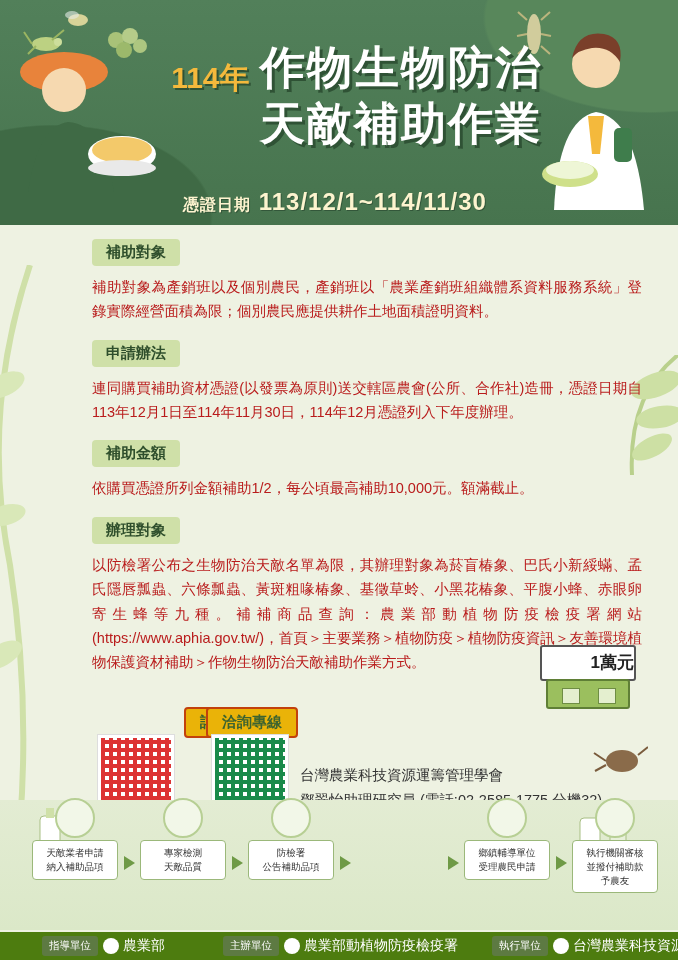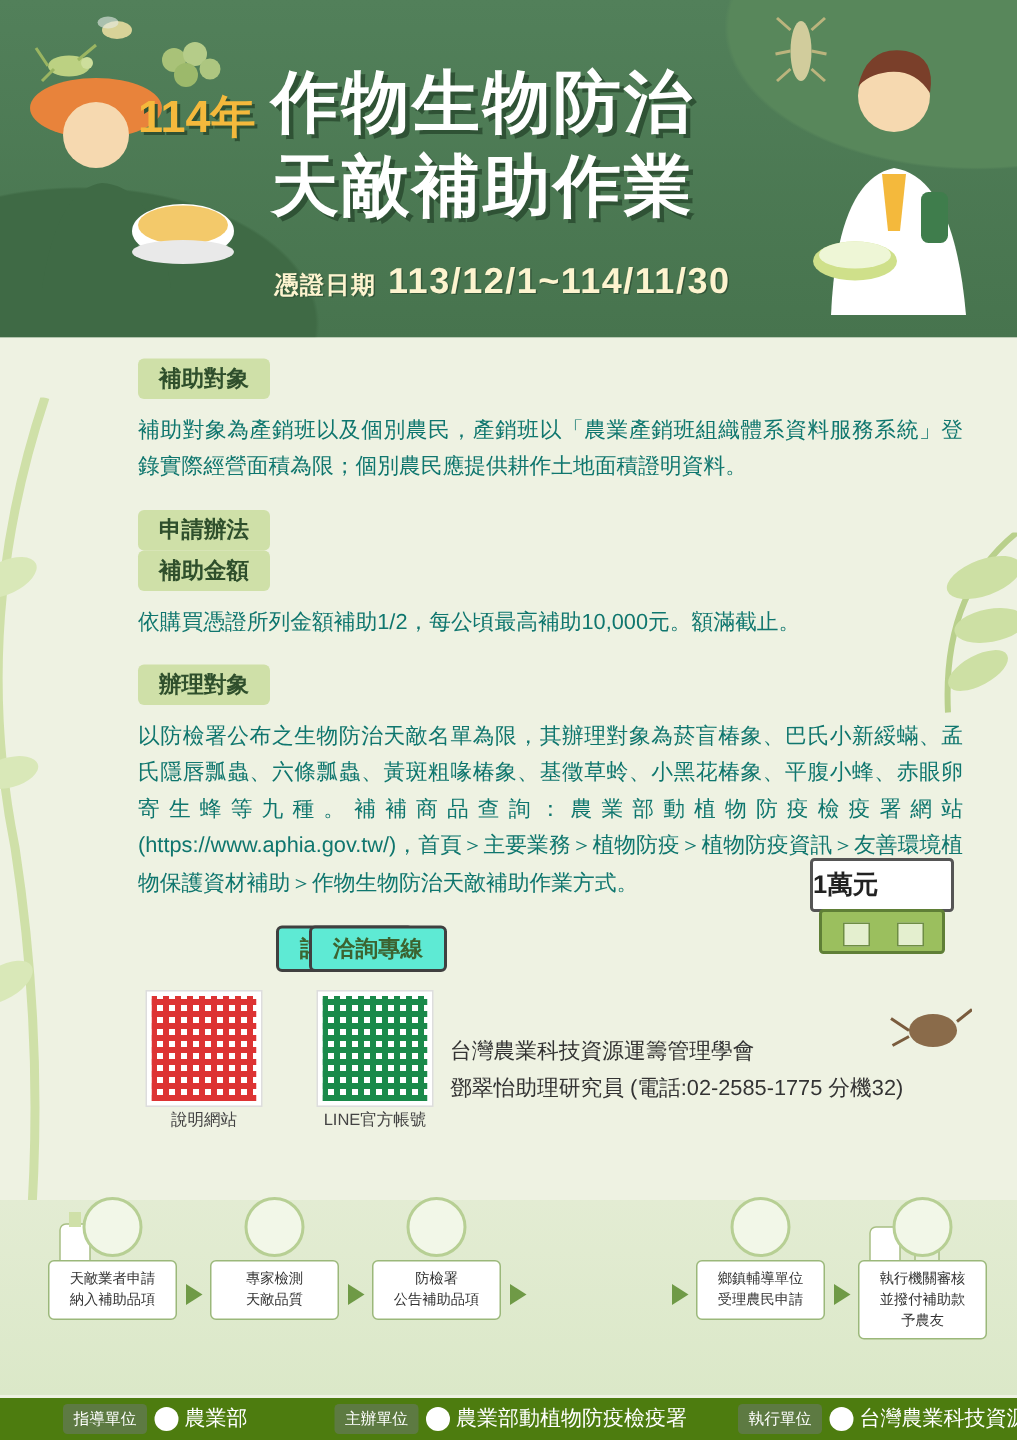--- a/index.html
+++ b/index.html
@@ -19,41 +19,41 @@
     overflow:hidden;
   }
   .header .leafband {
     position:absolute; left:0; top:0; width:678px; height:225px;
     background:
       radial-gradient(ellipse 260px 150px at 8% 96%, #3f6a45 0%, #3f6a45 60%, transparent 61%),
       radial-gradient(ellipse 300px 170px at 96% 8%, #58875b 0%, #58875b 55%, transparent 56%),
       linear-gradient(180deg,#52805a 0%,#47744e 100%);
   }
   .title-block {
-    position:absolute; left:92px; top:40px; width:470px; text-align:left;
+    position:absolute; left:72px; top:40px; width:470px; text-align:right;
   }
   .t-year {
     display:inline-block;
     color:#f4b93c;
     font-size:30px; font-weight:bold;
     vertical-align:top;
     margin-top:18px;
     text-shadow:2px 2px 0 #2f5235;
   }
   .t-main {
     display:inline-block;
     color:#fff;
     font-size:45px; font-weight:bold;
     letter-spacing:2px;
     line-height:1.25;
     text-shadow:3px 3px 0 #2f5235;
     margin-left:6px;
   }
   .t-date {
-    position:absolute; left:120px; top:174px; width:430px;
+    position:absolute; left:120px; top:188px; width:430px;
     text-align:center;
     color:#fdf4cf; font-size:24px; font-weight:bold;
     letter-spacing:1px;
     text-shadow:1px 1px 0 #33573a;
   }
   .t-date .small { font-size:16px; }
 
   
   .hd-person-l {
     position:absolute; left:18px; top:42px; width:140px; height:160px;
@@ -76,48 +76,49 @@
   .tag {
     display:inline-block;
     background:#cfe0a8;
     color:#2f4f2c;
     font-size:15px; font-weight:bold;
     padding:4px 14px;
     border-radius:4px;
     margin-left:92px;
   }
   .tag.outline {
-    background:#5eead4;
-    border:2px solid #404040;
+    background:#eab308;
+    border:2px solid #c2410c;
     color:#3c6330;
+    margin-top:16px;
   }
   .para {
     margin:9px 36px 16px 92px;
-    color:#0f766e;
+    color:#b91c1c;
     font-size:14.5px;
     line-height:1.68;
     text-align:justify;
   }
 
   
   .leaf-left {
     position:absolute; left:-10px; top:40px; width:95px; height:560px;
   }
   .leaf-right-top {
     position:absolute; right:-10px; top:130px; width:120px; height:130px;
   }
 
   
   .stamp {
     position:absolute; right:42px; top:205px; width:96px; height:70px;
   }
   .stamp .box {
     position:absolute; left:0; top:0; width:96px; height:36px;
     background:#fff; border:2px solid #555; border-radius:3px;
-    text-align:left; font-size:17px; font-weight:bold; color:#222;
+    text-align:right; font-size:17px; font-weight:bold; color:#222;
     line-height:32px;
   }
   .stamp .base {
     position:absolute; left:6px; top:34px; width:84px; height:30px;
     background:#9bbf5e; border:2px solid #5f7f36; border-radius:3px;
   }
   .stamp .base:before, .stamp .base:after {
     content:""; position:absolute; top:7px; width:16px; height:14px;
     background:#e4efcf; border:1px solid #6e8d44;
   }
@@ -268,20 +269,21 @@
     <ellipse cx="84" cy="92" rx="22" ry="10" fill="#cde0a4" transform="rotate(-28 84 92)"></ellipse>
   </svg>
 
   <div class="sec" style="padding-top:14px;">
     <div class="tag">補助對象</div>
     <div class="para">補助對象為產銷班以及個別農民，產銷班以「農業產銷班組織體系資料服務系統」登錄實際經營面積為限；個別農民應提供耕作土地面積證明資料。</div>
   </div>
 
   <div class="sec">
     <div class="tag">申請辦法</div>
+    <div class="para">連同購買補助資材憑證(以發票為原則)送交轄區農會(公所、合作社)造冊，憑證日期自113年12月1日至114年11月30日，114年12月憑證列入下年度辦理。</div>
   </div>
 
   <div class="sec">
     <div class="tag">補助金額</div>
     <div class="para">依購買憑證所列金額補助1/2，每公頃最高補助10,000元。額滿截止。</div>
     <div class="stamp">
       <div class="box">1萬元</div>
       <div class="base"></div>
     </div>
   </div>

